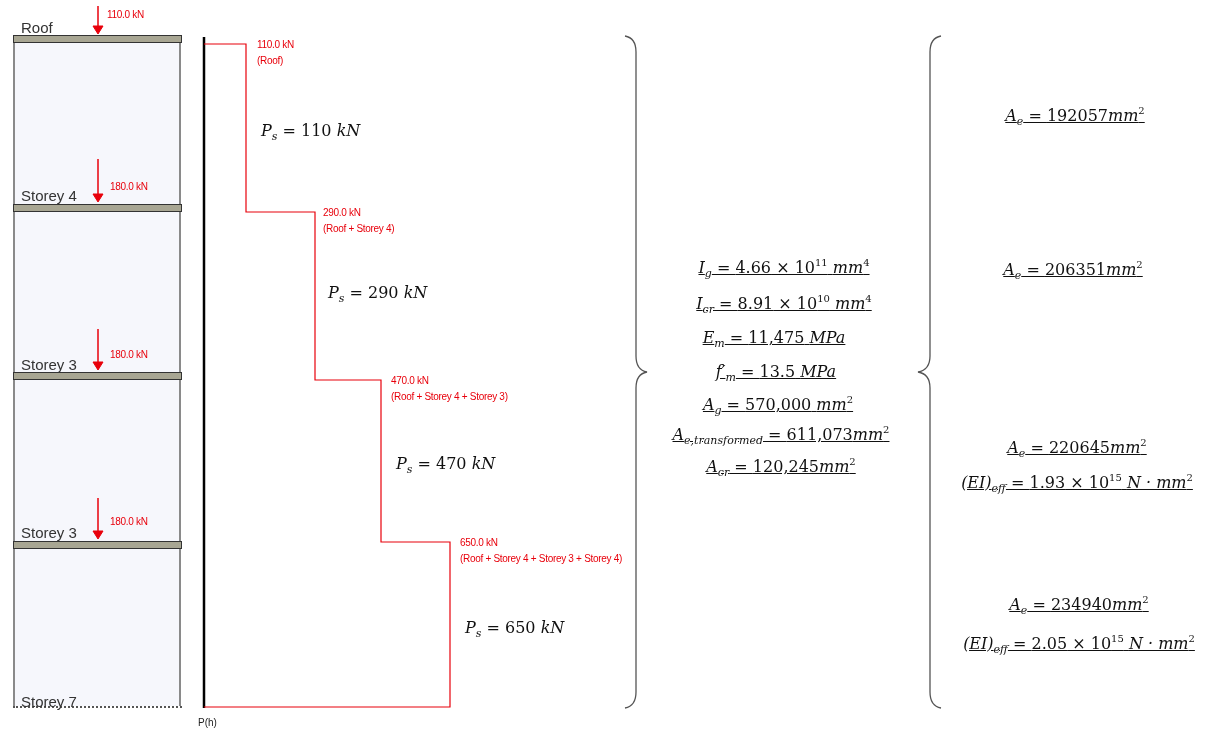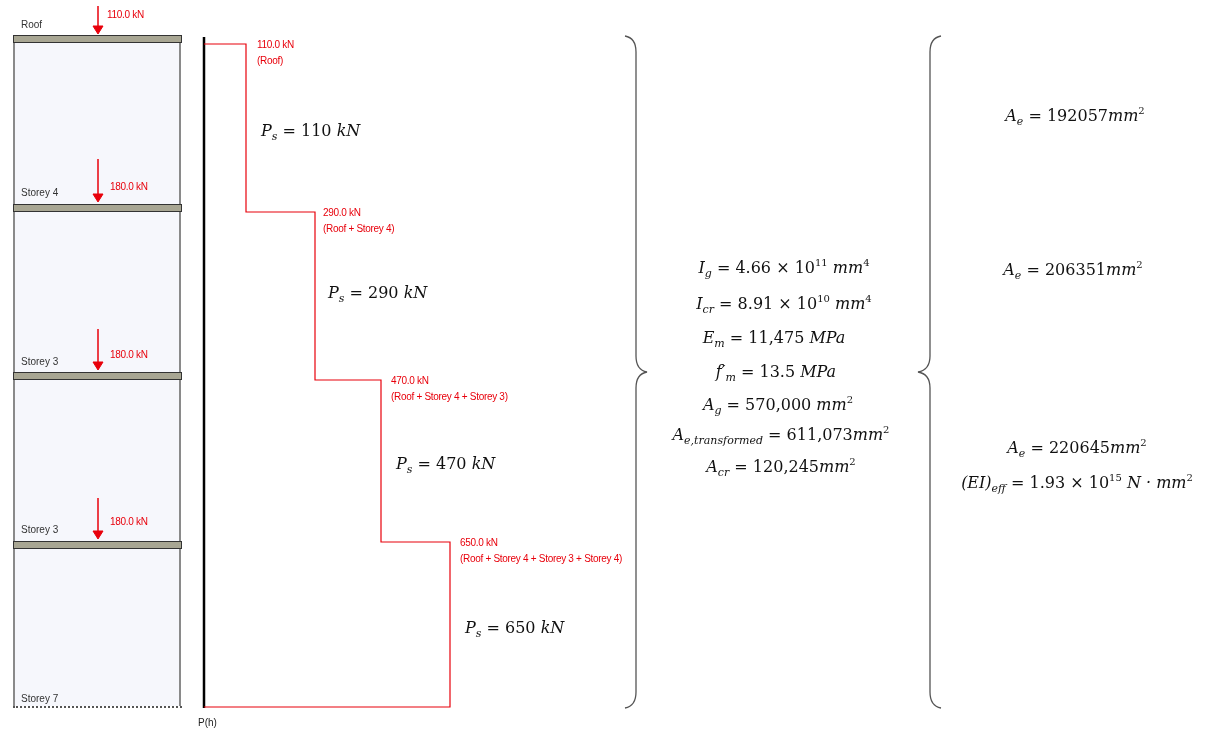--- a/index.html
+++ b/index.html
@@ -1,28 +1,28 @@
 <!DOCTYPE html>
 <html><head>
   <meta charset="utf-8">
   <style>
     html, body { margin:0; padding:0; background:#ffffff; }
     body { width:1221px; height:745px; position:relative; overflow:hidden; font-family:"Liberation Sans", sans-serif; }
     .frame { position:absolute; left:13px; top:36px; width:168px; height:670px; background:#f6f7fc; border-left:2px solid #8a8a8a; border-right:2px solid #8a8a8a; box-sizing:border-box; }
     .slab { position:absolute; left:13px; width:169px; height:8px; background:#a8a693; border:1px solid #333; box-sizing:border-box; }
     .ground { position:absolute; left:13px; top:704px; width:169px; height:4px; border-bottom:2px dotted #555; box-sizing:border-box; }
-    .floor-label { position:absolute; font-size:10px; color:#333; white-space:nowrap; }
+    .floor-label { position:absolute; font-size:15px; color:#333; white-space:nowrap; }
     .load-label { position:absolute; font-size:10px; color:#e8000b; white-space:nowrap; letter-spacing:-0.3px; }
     .axis-label { position:absolute; font-size:10px; color:#222; }
     .step-label { position:absolute; font-size:10px; color:#e8000b; white-space:nowrap; line-height:16px; letter-spacing:-0.3px; }
     .math { position:absolute; font-family:"DejaVu Serif", serif; font-size:16px; color:#111; white-space:nowrap; }
     .math i { font-style:italic; }
     .math sub { font-size:11px; vertical-align:-4px; font-style:italic; }
     .math sup { font-size:10px; vertical-align:7px; }
-    .center { transform:translateX(-50%); text-align:center; }
+    .center { transform:translateX(-50%); text-align:center;text-decoration:underline; }
     svg.overlay { position:absolute; left:0; top:0; }
   </style>
 </head>
 <body>
 
 <div class="frame"></div>
 <div class="slab" style="top:35px"></div>
 <div class="slab" style="top:204px"></div>
 <div class="slab" style="top:372px"></div>
 <div class="slab" style="top:541px"></div>
@@ -103,13 +103,15 @@
   <div><i>A</i><sub>e</sub> = <span>192057</span><i>mm</i><sup>2</sup></div>
 </div>
 <div class="math center" style="left:1073px;top:251px;line-height:28px">
   <div><i>A</i><sub>e</sub> = <span>206351</span><i>mm</i><sup>2</sup></div>
 </div>
 <div class="math center" style="left:1077px;top:431px;line-height:24px">
   <div><i>A</i><sub>e</sub> = <span>220645</span><i>mm</i><sup>2</sup></div>
   <div><i>(EI)</i><sub>eff</sub> = <span>1.93</span> × 10<sup>15</sup> <i>N · mm</i><sup>2</sup></div>
 </div>
 <div class="math center" style="left:1079px;top:586px;line-height:28px">
+  <div><i>A</i><sub>e</sub> = <span>234940</span><i>mm</i><sup>2</sup></div>
+  <div><i>(EI)</i><sub>eff</sub> = <span>2.05</span> × 10<sup>15</sup> <i>N · mm</i><sup>2</sup></div>
 </div>
 
 </body></html>

